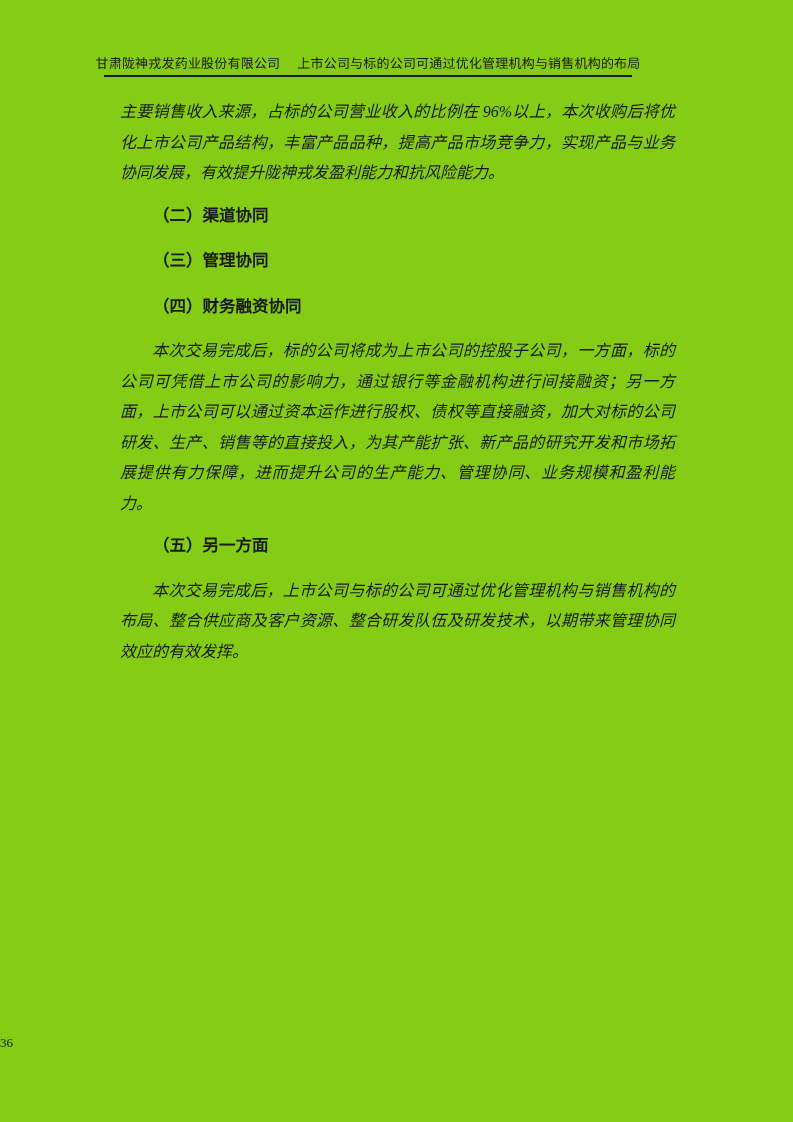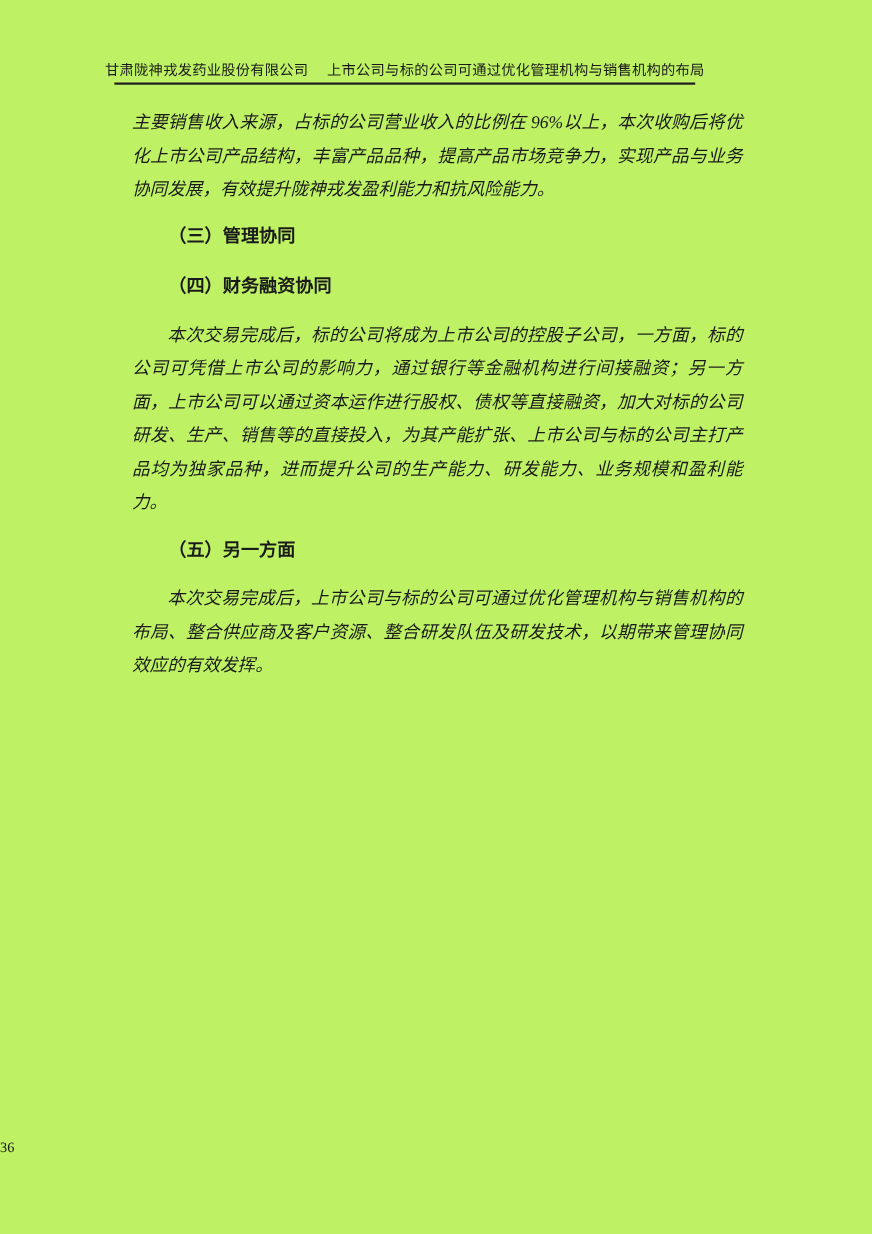--- a/index.html
+++ b/index.html
@@ -4,21 +4,21 @@
 <style>
   html, body {
     margin: 0;
     padding: 0;
     background: #ffffff;
   }
   .page {
     position: relative;
     width: 793px;
     height: 1122px;
-    background: #bef264;
+    background: #84cc16;
     overflow: hidden;
     font-family: "Liberation Serif", "DejaVu Serif", serif;
     color: #1a1a1a;
   }
   
   .doc-header {
     position: absolute;
     left: 104px;
     top: 56px;
     width: 528px;
@@ -80,25 +80,26 @@
 
   <div class="doc-header">
     <span>甘肃陇神戎发药业股份有限公司</span>
     <span>上市公司与标的公司可通过优化管理机构与销售机构的布局</span>
   </div>
 
   <div class="doc-body">
 
     <p class="no-indent">主要销售收入来源，占标的公司营业收入的比例在 96%以上，本次收购后将优化上市公司产品结构，丰富产品品种，提高产品市场竞争力，实现产品与业务协同发展，有效提升陇神戎发盈利能力和抗风险能力。</p>
 
+    <h3 class="section-heading">（二）渠道协同</h3>
 
     <h3 class="section-heading">（三）管理协同</h3>
 
     <h3 class="section-heading">（四）财务融资协同</h3>
-    <p>本次交易完成后，标的公司将成为上市公司的控股子公司，一方面，标的公司可凭借上市公司的影响力，通过银行等金融机构进行间接融资；另一方面，上市公司可以通过资本运作进行股权、债权等直接融资，加大对标的公司研发、生产、销售等的直接投入，为其产能扩张、上市公司与标的公司主打产品均为独家品种，进而提升公司的生产能力、研发能力、业务规模和盈利能力。</p>
+    <p>本次交易完成后，标的公司将成为上市公司的控股子公司，一方面，标的公司可凭借上市公司的影响力，通过银行等金融机构进行间接融资；另一方面，上市公司可以通过资本运作进行股权、债权等直接融资，加大对标的公司研发、生产、销售等的直接投入，为其产能扩张、新产品的研究开发和市场拓展提供有力保障，进而提升公司的生产能力、管理协同、业务规模和盈利能力。</p>
 
     <h3 class="section-heading">（五）另一方面</h3>
     <p>本次交易完成后，上市公司与标的公司可通过优化管理机构与销售机构的布局、整合供应商及客户资源、整合研发队伍及研发技术，以期带来管理协同效应的有效发挥。</p>
 
   </div>
 
   <div class="doc-footer">36</div>
 
 </div>
 

